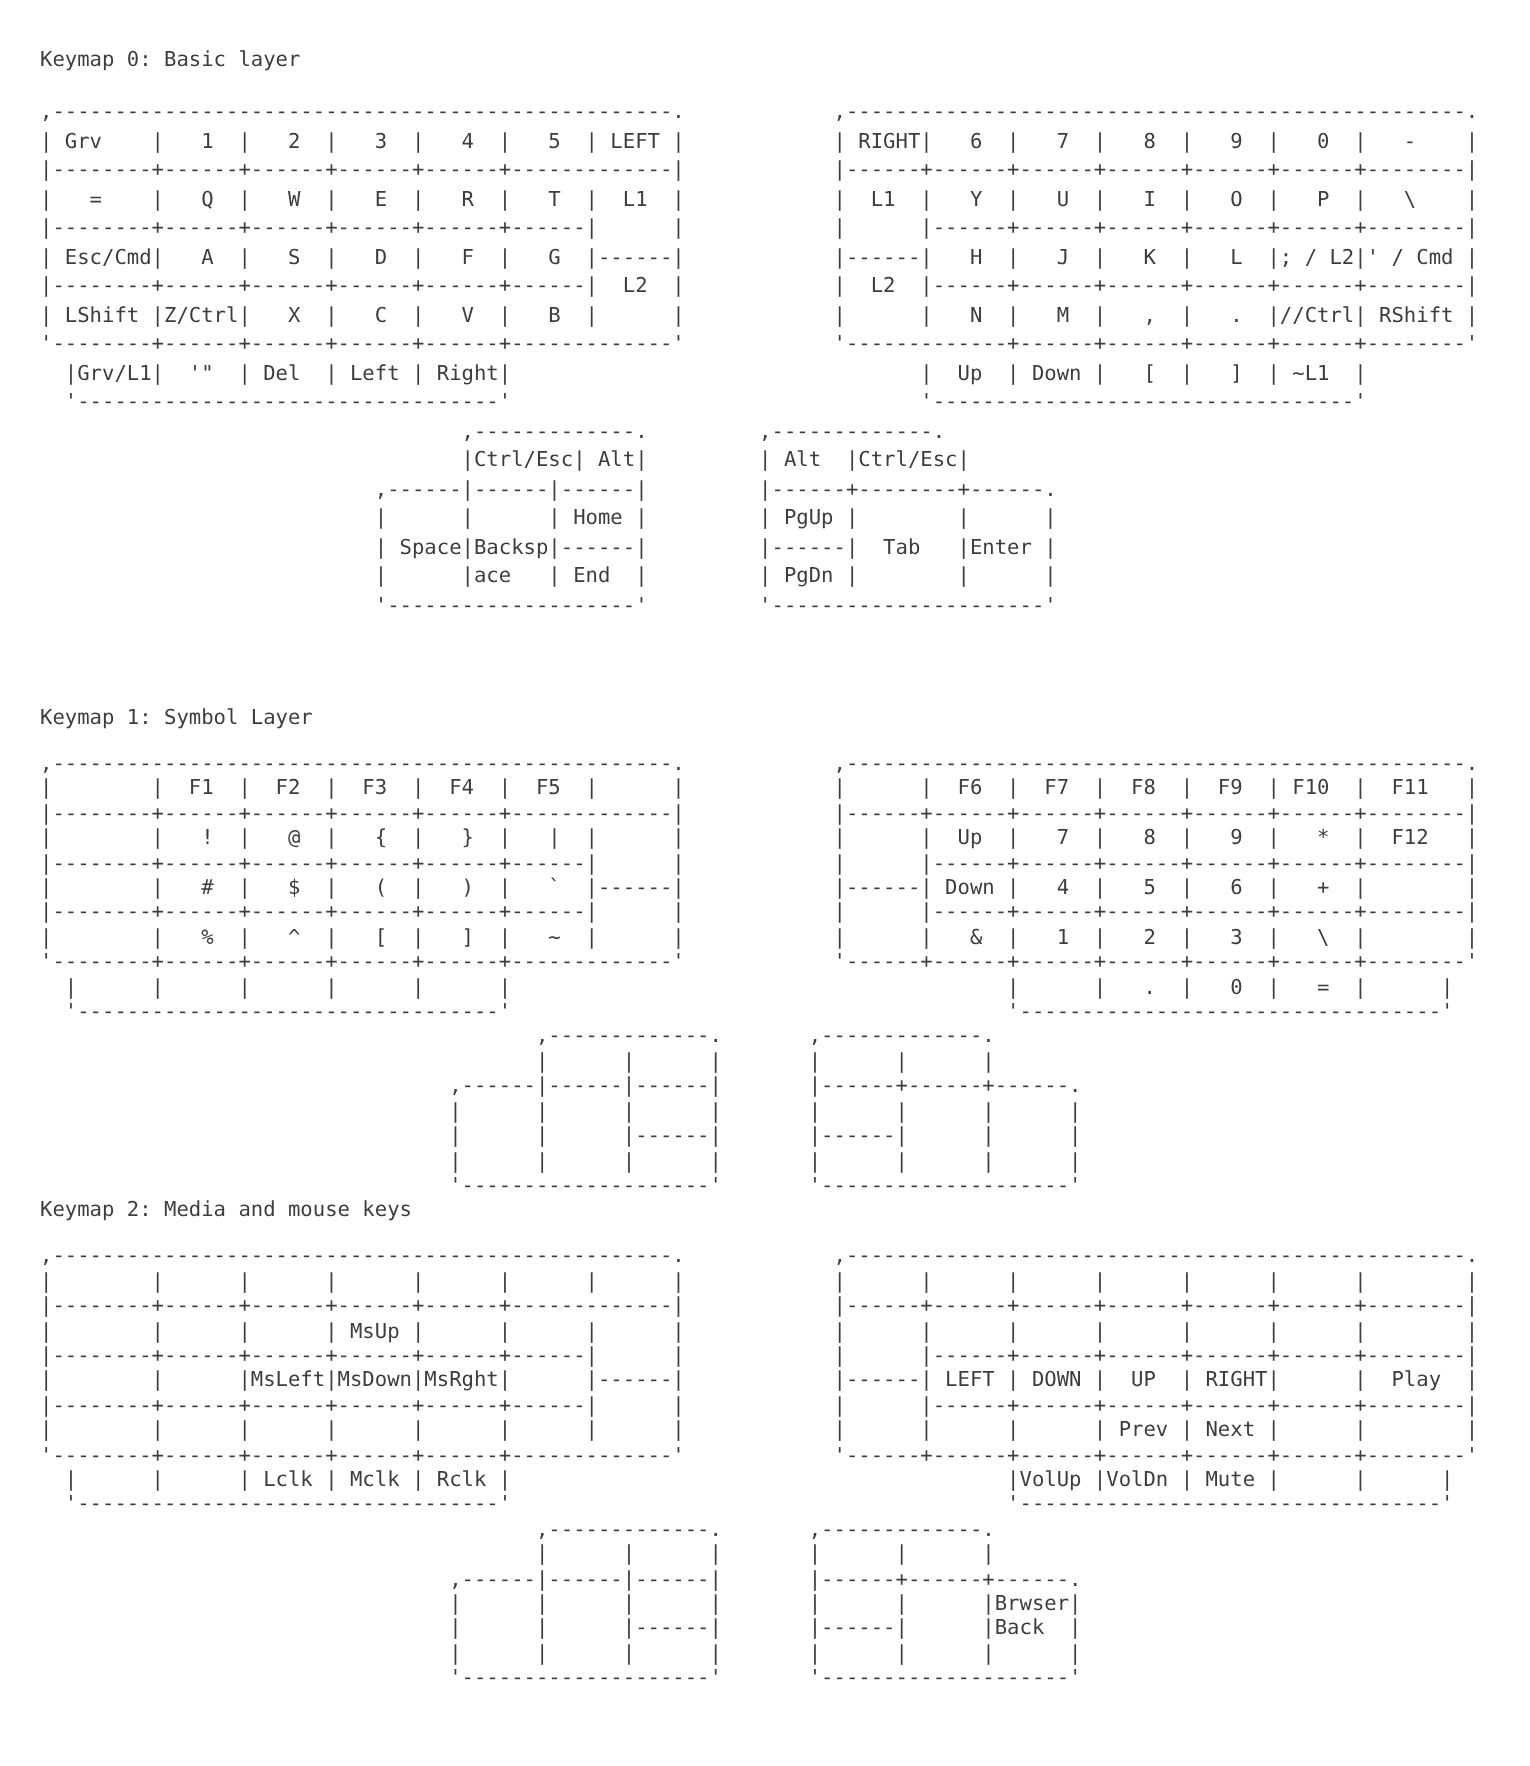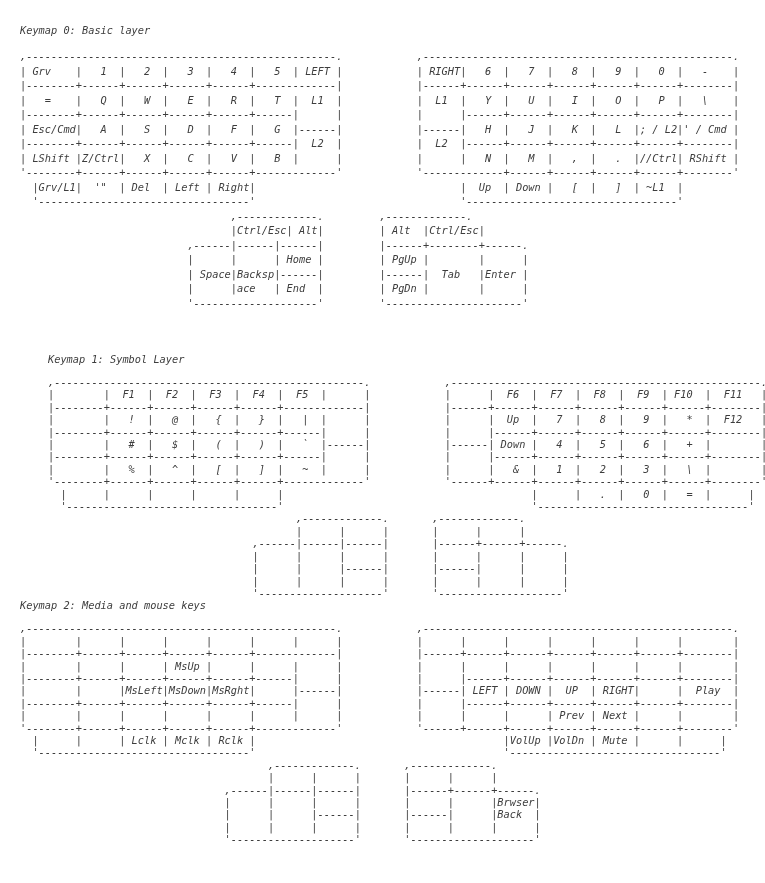--- a/index.html
+++ b/index.html
@@ -10,37 +10,36 @@
     height: 883px;
     overflow: hidden;
   }
   .doc {
     box-sizing: border-box;
     width: 765px;
     height: 870px;
     padding: 24px 12px 0 20px;
     color: #3d3d3d;
     font-family: "DejaVu Sans Mono", "Liberation Mono", monospace;
-    font-style: italic;
   }
   .keymap-title {
     font-size: 10.3px;
     line-height: 12px;
     white-space: pre;
     font-family: "DejaVu Sans Mono", "Liberation Mono", monospace;
   }
   pre.ascii {
     margin: 0;
     font-family: "DejaVu Sans Mono", "Liberation Mono", monospace;
     font-size: 10.3px;
     white-space: pre;
   }
   #section-0 pre.ascii { line-height: 14.5px; margin-top: 13px; }
   #section-1 pre.ascii, #section-2 pre.ascii { line-height: 12.4px; margin-top: 11px; }
-  #section-1 { margin-top: 43px; margin-left: 28px; }
+  #section-1 { margin-top: 43px; }
   #section-2 { }
 </style>
 </head>
 <body style="background: rgb(255, 255, 255);">
 
 <div class="doc" id="doc" style="color: rgb(61, 61, 61);">
 
   <section id="section-0">
     <div class="keymap-title">Keymap 0: Basic layer</div>
     <pre class="ascii">,--------------------------------------------------.            ,--------------------------------------------------.

